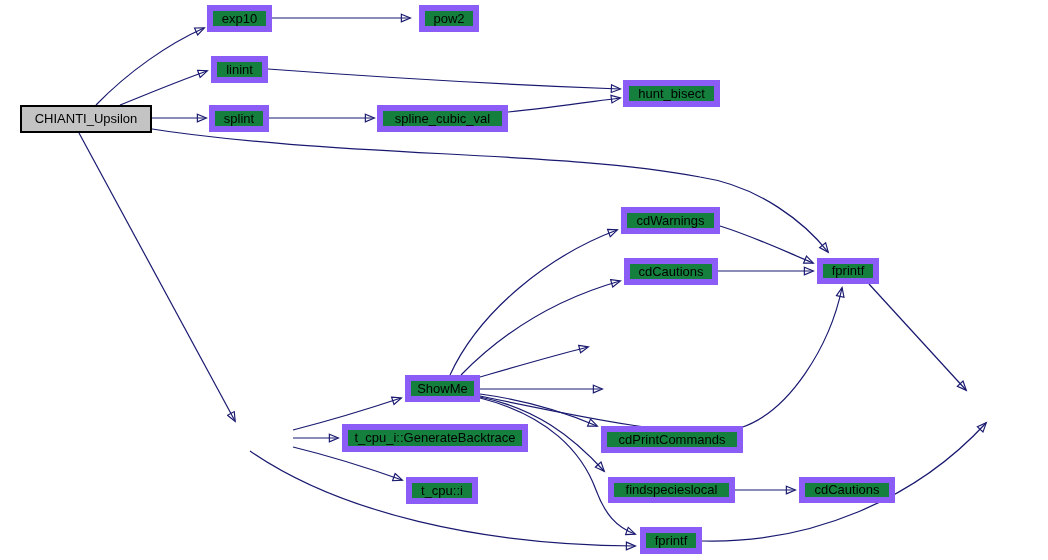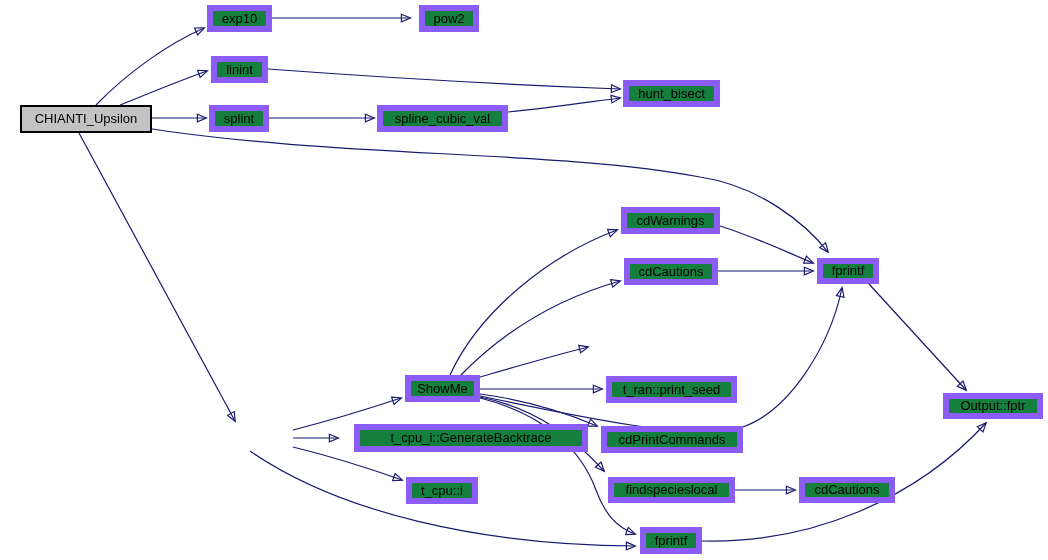--- a/index.html
+++ b/index.html
@@ -73,24 +73,22 @@
 
   <div class="node root" style="left:7px;top:105px;width:132px;height:28px">CHIANTI_Upsilon</div>
   <div class="node" style="left:207px;top:5px;width:65px;height:27px">exp10</div>
   <div class="node" style="left:419px;top:5px;width:60px;height:27px">pow2</div>
   <div class="node" style="left:211px;top:56px;width:57px;height:27px">linint</div>
   <div class="node" style="left:209px;top:105px;width:60px;height:27px">splint</div>
   <div class="node" style="left:377px;top:105px;width:131px;height:27px">spline_cubic_val</div>
   <div class="node" style="left:623px;top:80px;width:97px;height:27px">hunt_bisect</div>
   <div class="node" style="left:621px;top:207px;width:99px;height:27px">cdWarnings</div>
   <div class="node" style="left:624px;top:258px;width:94px;height:27px">cdCautions</div>
-  <div class="node" style="left:606px;top:376px;width:131px;height:27px">t_ran::print_seed</div>
   <div class="node" style="left:405px;top:375px;width:75px;height:27px">ShowMe</div>
   <div class="node" style="left:601px;top:426px;width:142px;height:27px">cdPrintCommands</div>
   <div class="node" style="left:608px;top:477px;width:127px;height:26px">findspecieslocal</div>
   <div class="node" style="left:799px;top:477px;width:96px;height:26px">cdCautions</div>
   <div class="node" style="left:817px;top:258px;width:62px;height:26px">fprintf</div>
   <div class="node" style="left:640px;top:527px;width:62px;height:27px">fprintf</div>
-  <div class="node" style="left:943px;top:393px;width:100px;height:26px">Output::fptr</div>
-  <div class="node" style="left:354px;top:424px;width:234px;height:28px">t_cpu_i::GenerateBacktrace</div>
+  <div class="node" style="left:342px;top:424px;width:186px;height:28px">t_cpu_i::GenerateBacktrace</div>
   <div class="node" style="left:406px;top:477px;width:72px;height:27px">t_cpu::i</div>
 
 </div>
 
 </body></html>

